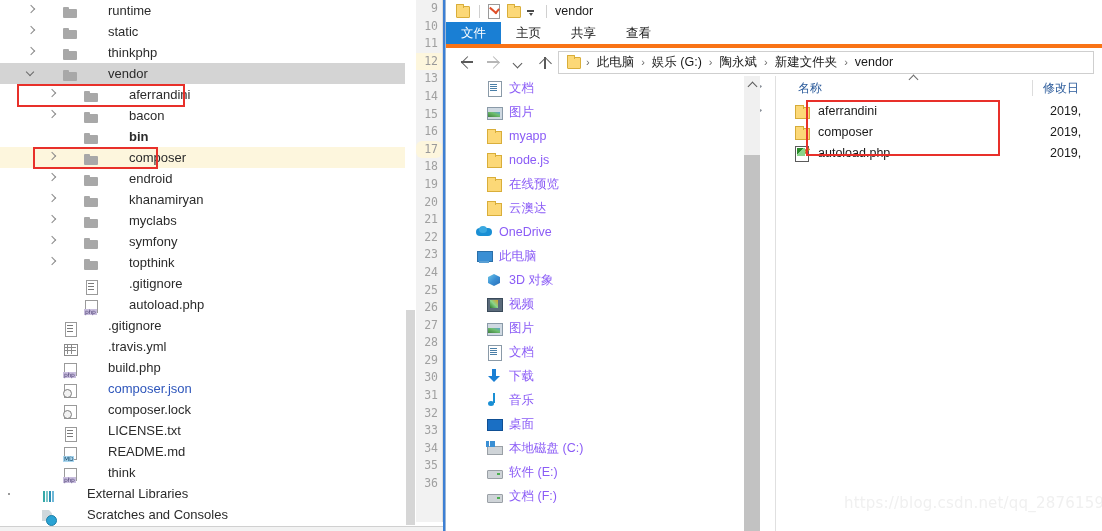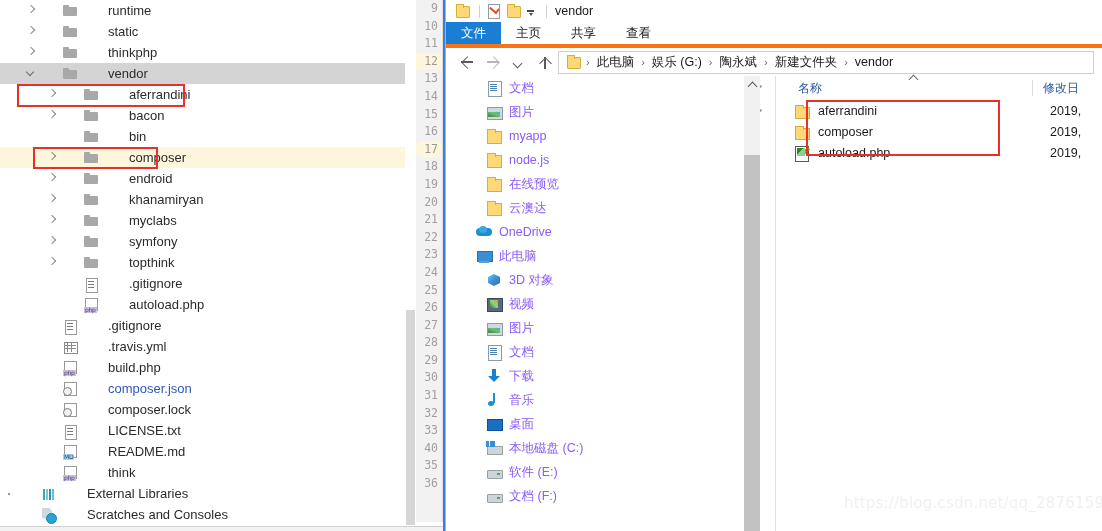--- a/index.html
+++ b/index.html
@@ -16,21 +16,21 @@
     position: absolute; left: 0; top: 0; width: 445px; height: 531px;
     background: #ffffff; overflow: hidden;
   }
   #tree {
     position: absolute; left: 0; top: 0; width: 405px; height: 526px;
     background: #ffffff;
   }
   .trow {
     position: relative; height: 21px; line-height: 21px;
     font-size: 13px; color: #2b2b2b; white-space: nowrap;
-    display: flex; align-items: center; gap: 25px;
+    display: flex; align-items: flex-end; gap: 25px;
   }
   .trow.sel   { background: #d4d4d4; }
   .trow.hl    { background: #fdf6dd; }
   .arrow {
     width: 11px; height: 21px; flex: 0 0 11px;
     position: relative;
   }
   .arrow.right::before {
     content: ""; position: absolute; left: 2px; top: 6px;
     width: 5px; height: 5px;
@@ -488,21 +488,21 @@
         <div class="trow" style="padding-left: 47px;">
           <span class="arrow right"></span>
           <span class="ico folder-gray"></span>
           <span class="tlabel">aferrandini</span>
         </div>
         <div class="trow" style="padding-left: 47px;">
           <span class="arrow right"></span>
           <span class="ico folder-gray"></span>
           <span class="tlabel">bacon</span>
         </div>
-        <div class="trow" style="padding-left: 47px;">
+        <div class="trow" style="padding-left: 47px; font-weight: bold;">
           <span class="arrow "></span>
           <span class="ico folder-gray"></span>
           <span class="tlabel">bin</span>
         </div>
         <div class="trow hl" style="padding-left: 47px;">
           <span class="arrow right"></span>
           <span class="ico folder-gray"></span>
           <span class="tlabel">composer</span>
         </div>
         <div class="trow" style="padding-left: 47px;">
@@ -615,21 +615,21 @@
         <div class="gline">24</div>
         <div class="gline">25</div>
         <div class="gline">26</div>
         <div class="gline">27</div>
         <div class="gline">28</div>
         <div class="gline">29</div>
         <div class="gline">30</div>
         <div class="gline">31</div>
         <div class="gline">32</div>
         <div class="gline">33</div>
-        <div class="gline">40</div>
+        <div class="gline">34</div>
         <div class="gline">35</div>
         <div class="gline">36</div>
       </div>
 
     <div id="ide-bottom"></div>
     <div id="ide-edge"></div>
 
     <div class="redbox" style="left:17px; top:84px; width:168px; height:23px;"></div>
     <div class="redbox" style="left:33px; top:147px; width:125px; height:22px;"></div>
   </div>

